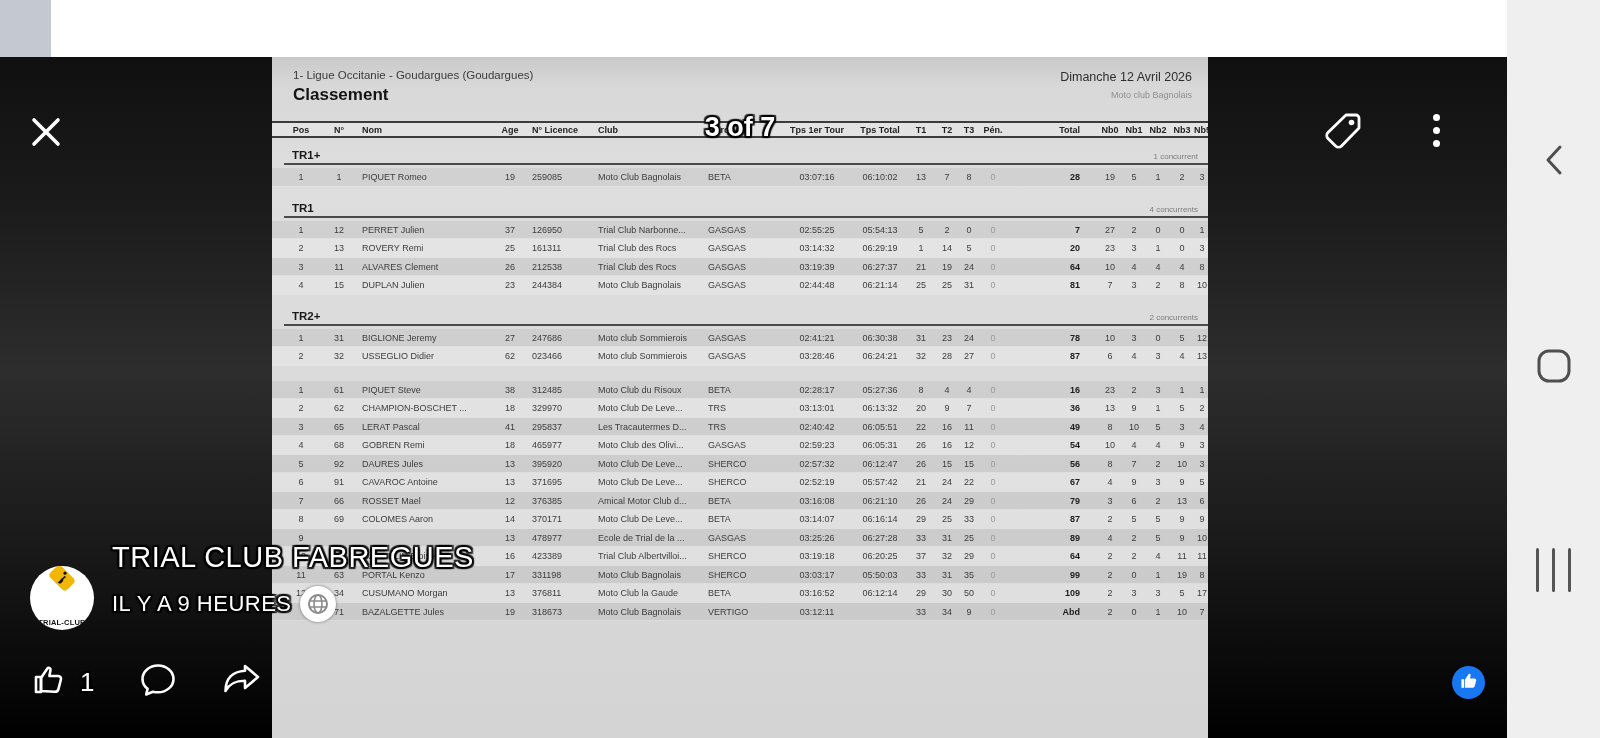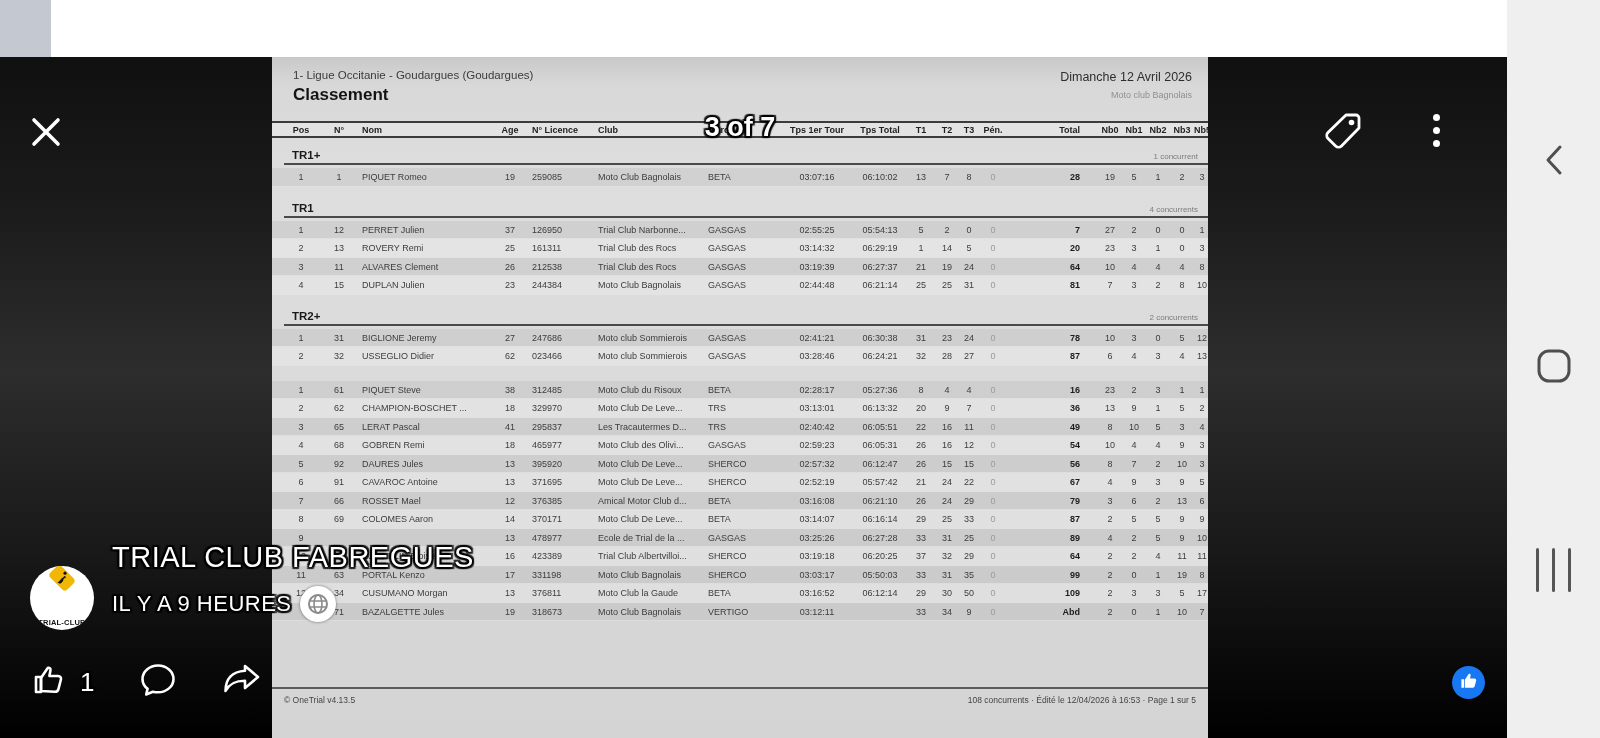--- a/index.html
+++ b/index.html
@@ -599,24 +599,20 @@
             <div class="cell col14">2</div>
             <div class="cell col15">0</div>
             <div class="cell col16">1</div>
             <div class="cell col17">10</div>
             <div class="cell col18">7</div>
           </div>
         </div>
       </div>
     </div>
 
-  <div class="doc-footer">
-    <span>© OneTrial v4.13.5</span>
-    <span>108 concurrents · Édité le 12/04/2026 à 16:53 · Page 1 sur 5</span>
-  </div>
 </div>
 
 <div class="nav-rail">
   <div class="navbtn nav-back">
     <span>
       <svg width="26" height="40" viewBox="0 0 26 40">
           <path d="M19 7 L7 20 L19 33" fill="none" stroke="#4f4f4f" stroke-width="3" stroke-linecap="round" stroke-linejoin="round"></path>
         </svg>
     </span>
   </div>

